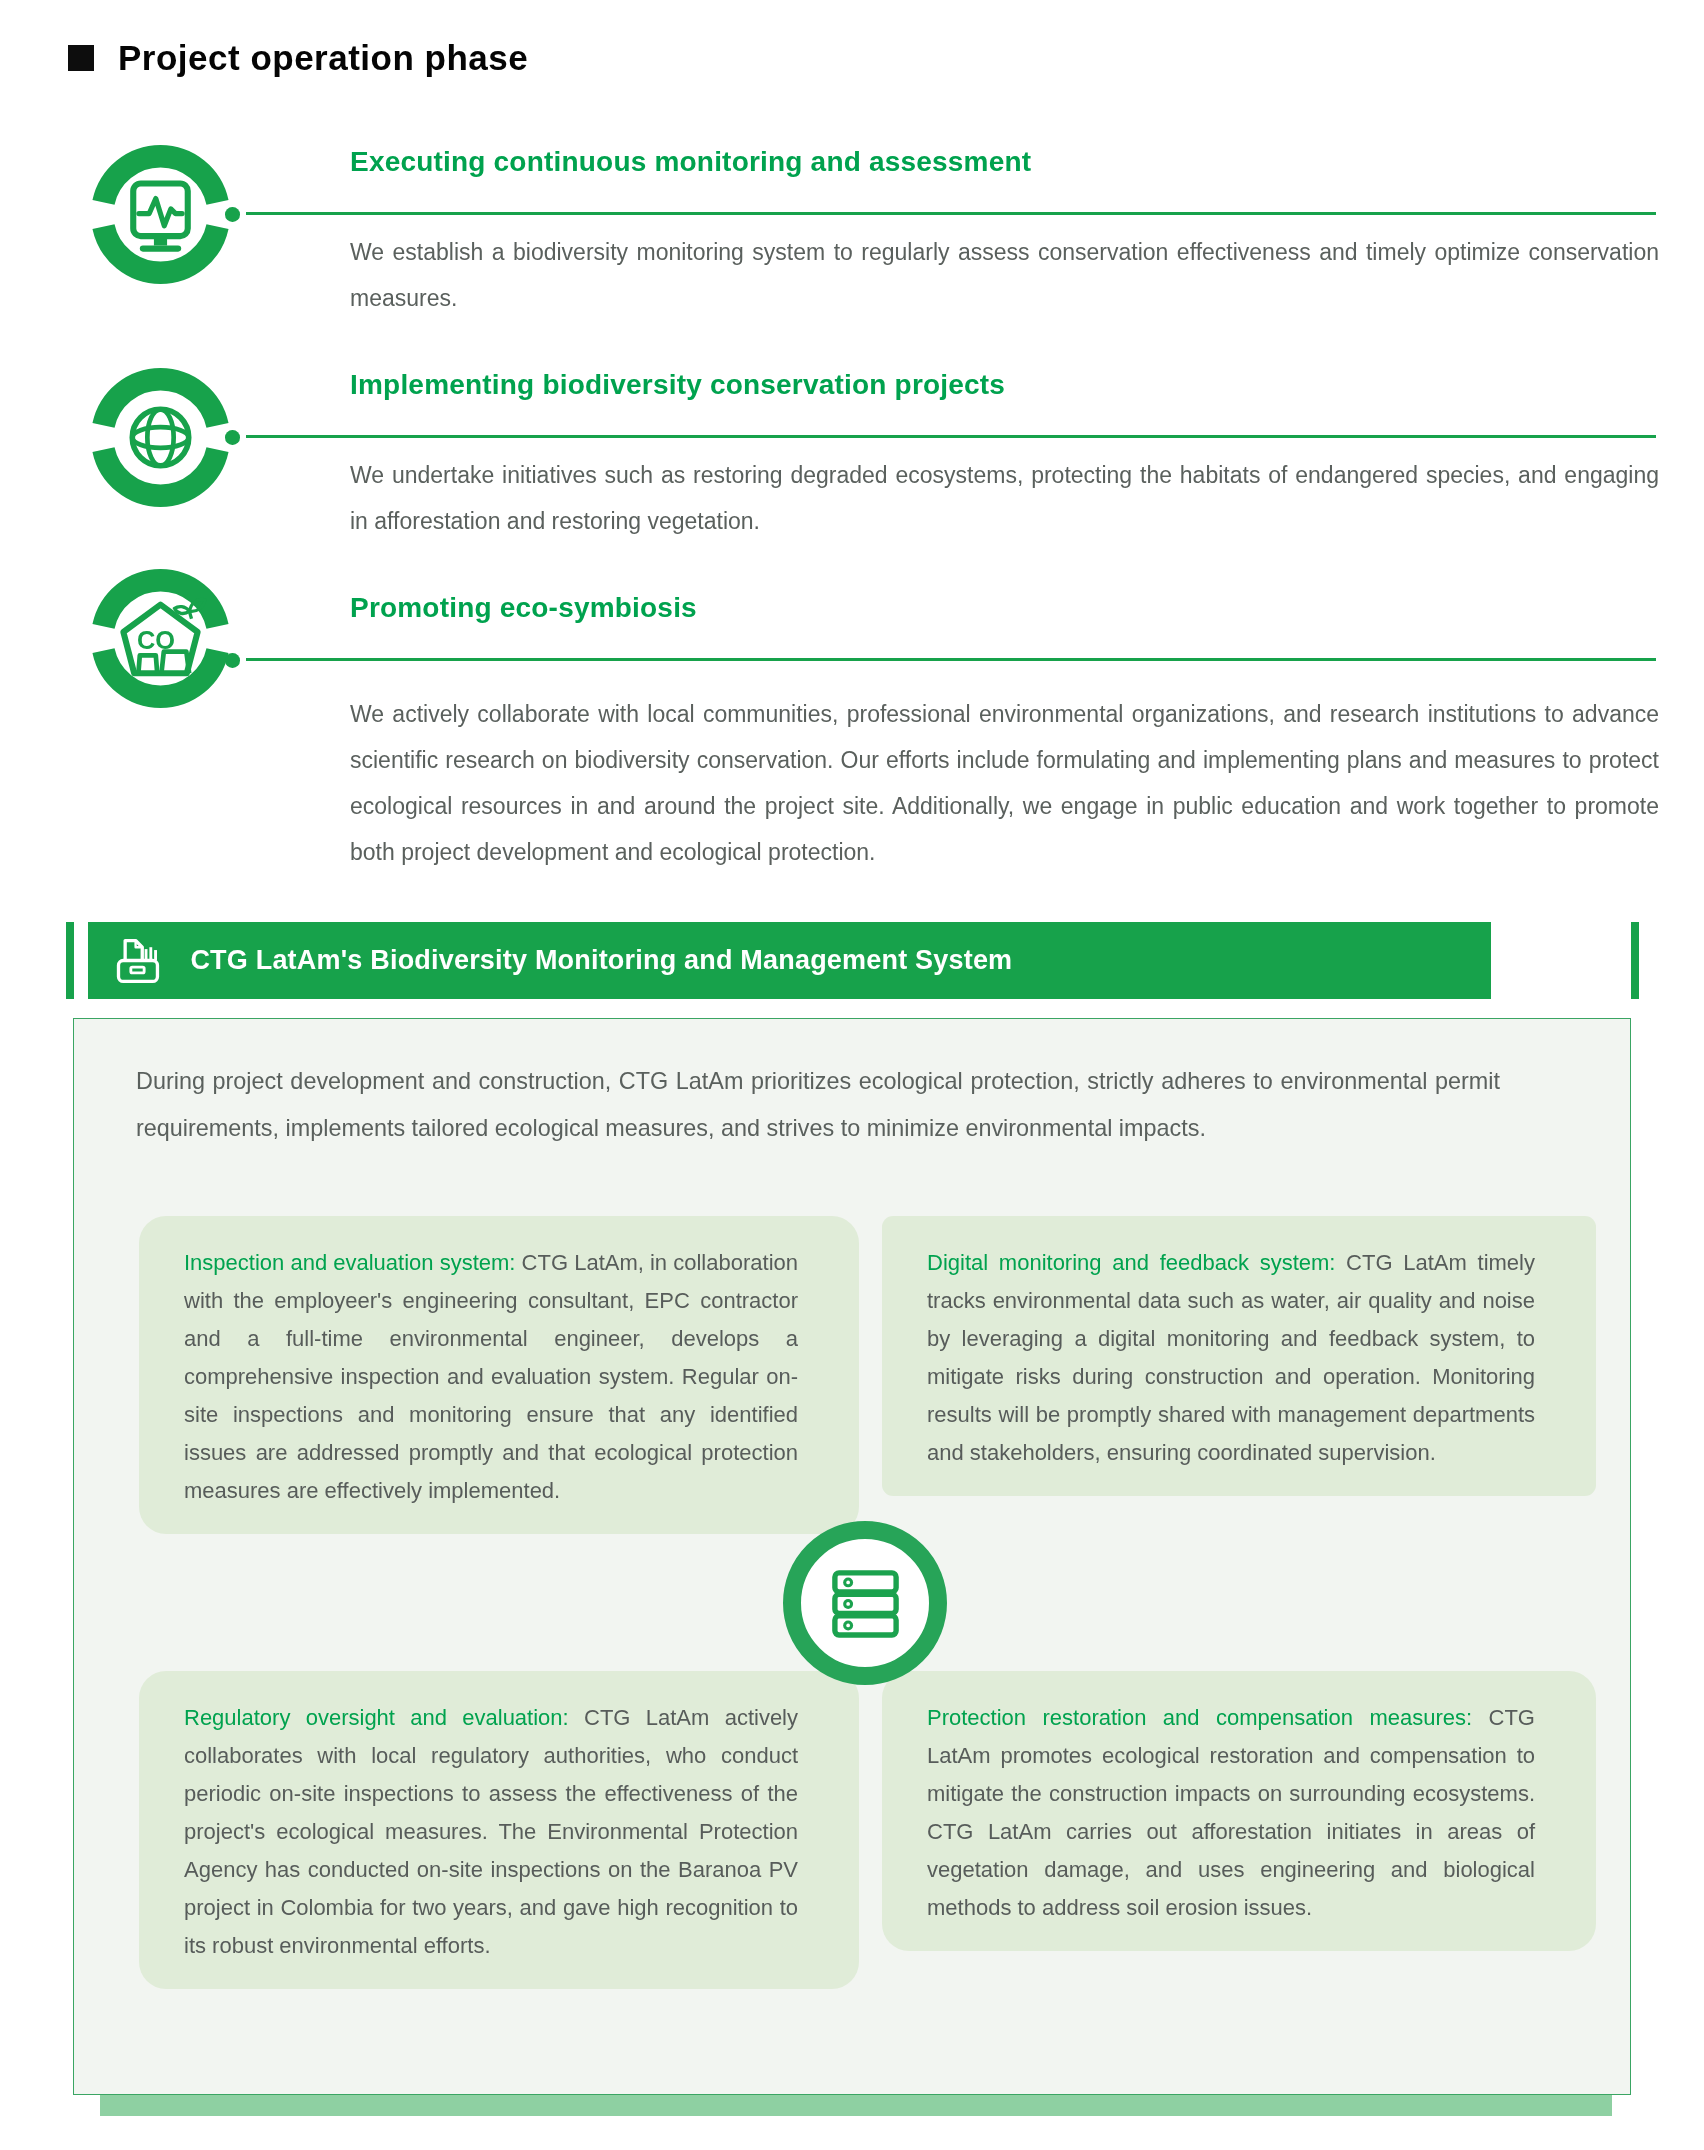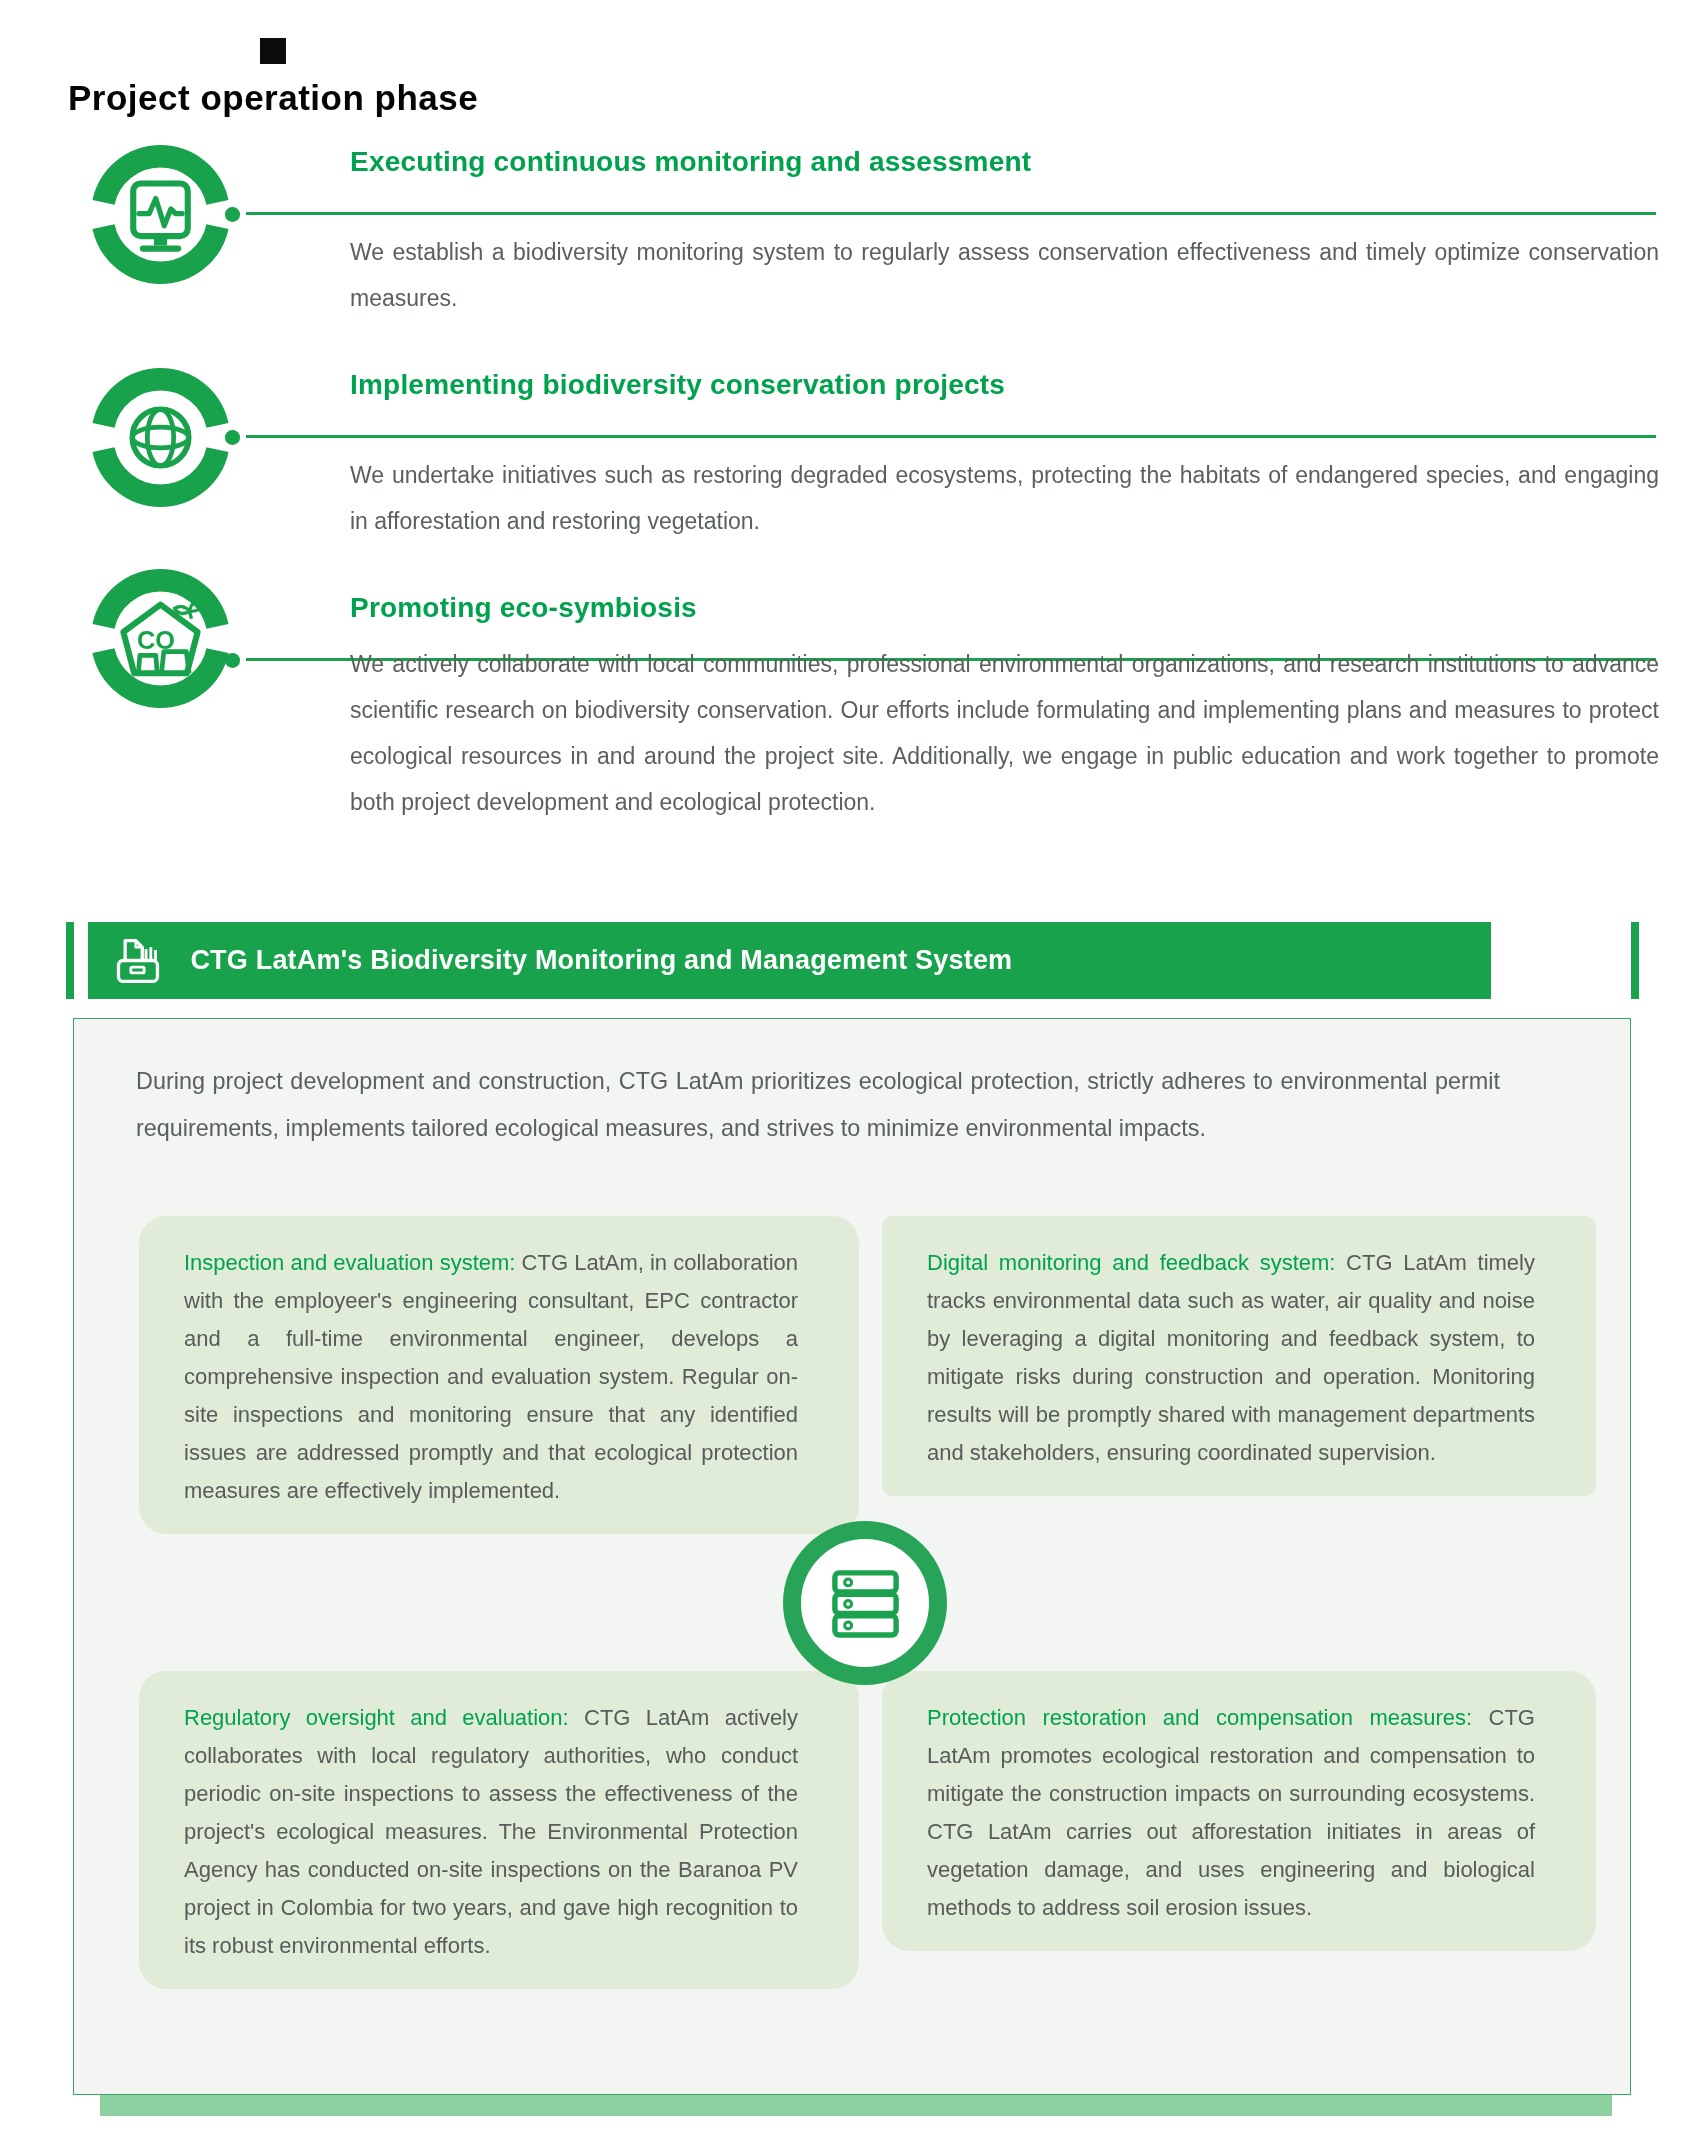--- a/index.html
+++ b/index.html
@@ -1,35 +1,35 @@
 <!DOCTYPE html>
 <html style="font-size:7.8px"><head>
 <meta charset="utf-8">
 <style>
   html,body{margin:0;padding:0;}
   body{
     width:1705px;height:2151px;position:relative;background:#ffffff;
     font-family:"Liberation Sans", sans-serif;overflow:hidden;
   }
   
-  .title-row{position:absolute;left:68px;top:38px;display:flex;align-items:center;gap:14px;flex-direction:column;}
+  .title-row{position:absolute;left:68px;top:38px;display:flex;align-items:center;gap:24px;}
   .title-square{width:26px;height:26px;background:#0d0d0d;}
   .title-text{font-size:35px;font-weight:700;color:#050505;letter-spacing:0.5px;}
 
   
   .icon-ring{position:absolute;left:90px;width:141px;height:141px;}
   .ring-1{top:144px}.ring-2{top:367px}.ring-3{top:568px}
   .dot{position:absolute;left:225px;width:14.6px;height:14.6px;border-radius:50%;background:#17a24b;}
   .dot-1{top:207px}.dot-2{top:430px}.dot-3{top:653px}
   .rule{position:absolute;left:246px;width:1410px;height:3.4px;background:#17a24b;}
   .rule-1{top:212px}.rule-2{top:435px}.rule-3{top:658px}
   .section-heading{position:absolute;left:350px;font-size:28px;font-weight:700;color:#00a24e;letter-spacing:0.2px;}
   .head-1{top:146px}.head-2{top:369px}.head-3{top:592px}
   .section-body{position:absolute;left:350px;width:1309px;font-size:23px;line-height:46px;color:#5a605d;text-align:justify;}
-  .body-1{top:229px}.body-2{top:452px}.body-3{top:641px}
+  .body-1{top:229px}.body-2{top:452px}.body-3{top:691px}
 
   
   .banner-accent{position:absolute;top:922px;width:7.8px;height:77px;background:#17a24b;}
   .accent-left{left:66px}.accent-right{left:1631px}
   .banner-main{position:absolute;left:88px;top:922px;width:1403px;height:77px;background:#17a24b;
     display:flex;align-items:center;}
   .banner-icon{width:57px;height:57px;margin-left:21.4px;flex:0 0 auto;}
   .banner-title{margin-left:24px;font-size:27px;font-weight:600;color:#ffffff;letter-spacing:0.2px;}
 
   

